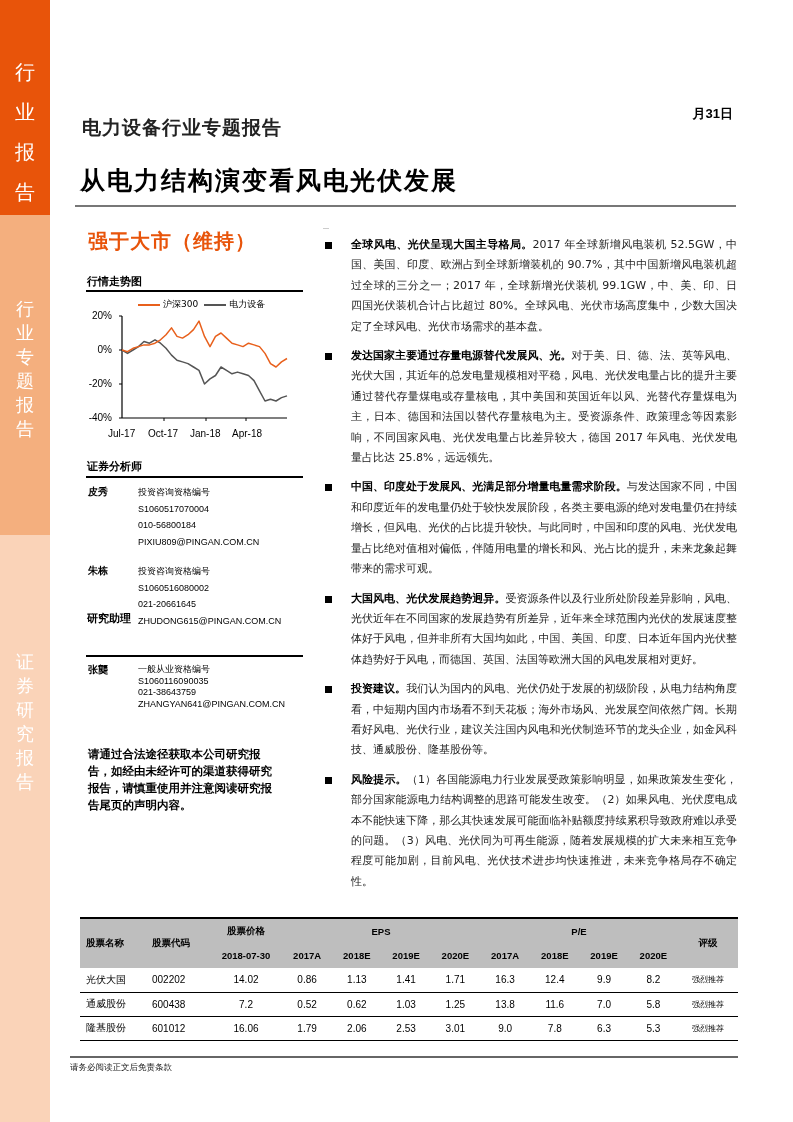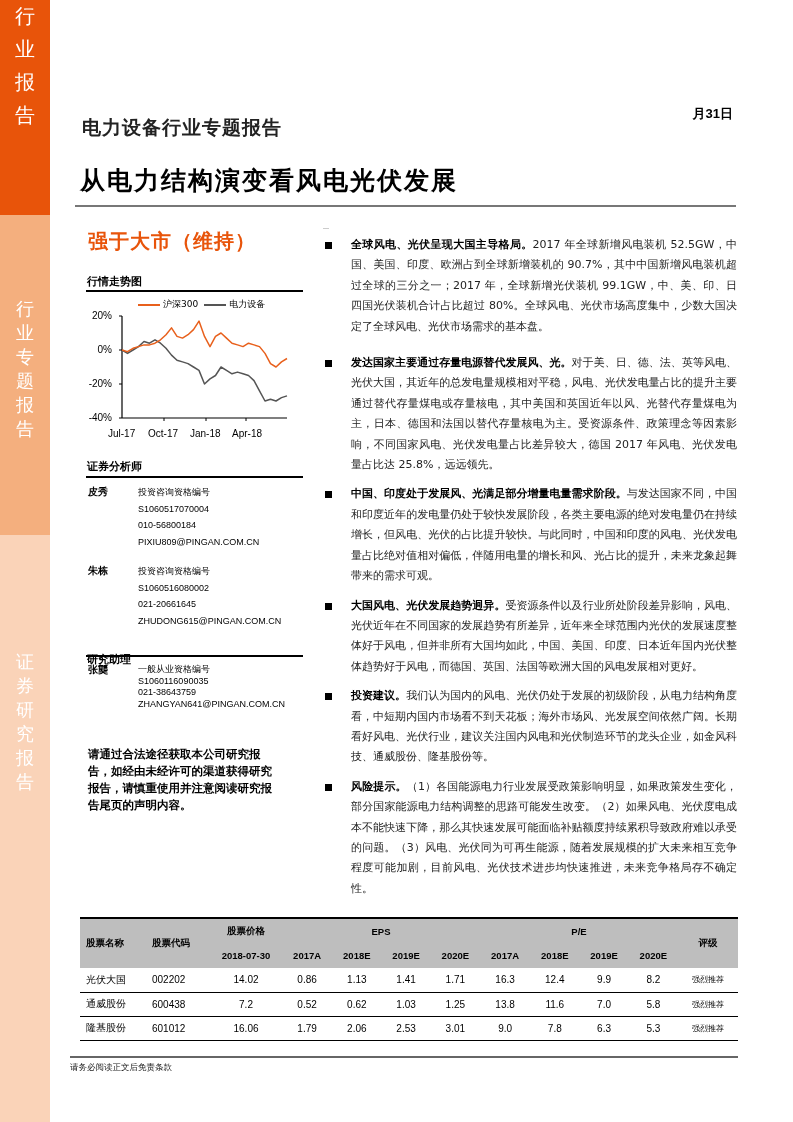--- a/index.html
+++ b/index.html
@@ -1,21 +1,21 @@
 <!DOCTYPE html>
 <html><head>
 <meta charset="utf-8">
 <style>
   * { margin:0; padding:0; box-sizing:border-box; }
   html, body { width:793px; height:1122px; background:#fff; overflow:hidden; }
   body { position:relative; font-family:"DejaVu Sans", "Liberation Sans", sans-serif; color:#000; }
 
   .sidebar { position:absolute; left:0; top:0; width:50px; height:1122px; }
   .sb-block { position:absolute; left:0; width:50px; display:flex; flex-direction:column; align-items:center; color:#fff; }
-  .sb1 { top:0; height:215px; background:#E8540A; font-size:20px; line-height:33px; }
+  .sb1 { top:0; height:215px; background:#E8540A; padding-top:52px; font-size:20px; line-height:40px; }
   .sb2 { top:215px; height:320px; background:#F4AF7E; padding-top:82px; font-size:18px; line-height:24px; }
   .sb3 { top:535px; height:587px; background:#FAD3B8; padding-top:115px; font-size:18px; line-height:24px; }
   .sb-block span { display:block; text-align:center; width:24px; word-break:break-all; }
 
   .date { position:absolute; right:60px; top:105px; font-size:13px; font-weight:bold; font-family:"Liberation Sans", sans-serif;text-align:center; }
   .subtitle { position:absolute; left:82px; top:115px; font-size:19px; font-weight:bold; color:#222; letter-spacing:1px; }
   .title { position:absolute; left:80px; top:164px; font-size:25px; font-weight:bold; letter-spacing:2px; color:#000; }
   .title-rule { position:absolute; left:75px; right:57px; top:205px; height:2px; background:#777; }
 
   .rating { position:absolute; left:88px; top:228px; font-size:20px; font-weight:bold; color:#E8540A; letter-spacing:1px; }
@@ -130,37 +130,37 @@
 <div class="analyst" style="top:563px;">
   <div class="name">朱栋</div>
   <div class="info">
     <div>投资咨询资格编号</div>
     <div>S1060516080002</div>
     <div>021-20661645</div>
     <div>ZHUDONG615@PINGAN.COM.CN</div>
   </div>
 </div>
 
-<div class="sec-head" style="top:652px;">研究助理</div>
+<div class="sec-head" style="top:611px;">研究助理</div>
 <div class="sec-rule" style="top:655px;"></div>
 
 <div class="analyst tight" style="top:664px;">
   <div class="name">张龑</div>
   <div class="info">
     <div>一般从业资格编号</div>
     <div>S1060116090035</div>
     <div>021-38643759</div>
     <div>ZHANGYAN641@PINGAN.COM.CN</div>
   </div>
 </div>
 
 <div class="warn">请通过合法途径获取本公司研究报告，如经由未经许可的渠道获得研究报告，请慎重使用并注意阅读研究报告尾页的声明内容。</div>
 
 <div class="bullets">
-  <div class="bullet" style="margin-bottom:16px;">
+  <div class="bullet" style="margin-bottom:9px;">
     <span class="mk"></span>
     <b>全球风电、光伏呈现大国主导格局。</b><span>2017 年全球新增风电装机 52.5GW，中国、美国、印度、欧洲占到全球新增装机的 90.7%，其中中国新增风电装机超过全球的三分之一；2017 年，全球新增光伏装机 99.1GW，中、美、印、日四国光伏装机合计占比超过 80%。全球风电、光伏市场高度集中，少数大国决定了全球风电、光伏市场需求的基本盘。</span>
   </div>
   <div class="bullet" style="margin-bottom:9px;">
     <span class="mk"></span>
     <b>发达国家主要通过存量电源替代发展风、光。</b><span>对于美、日、德、法、英等风电、光伏大国，其近年的总发电量规模相对平稳，风电、光伏发电量占比的提升主要通过替代存量煤电或存量核电，其中美国和英国近年以风、光替代存量煤电为主，日本、德国和法国以替代存量核电为主。受资源条件、政策理念等因素影响，不同国家风电、光伏发电量占比差异较大，德国 2017 年风电、光伏发电量占比达 25.8%，远远领先。</span>
   </div>
   <div class="bullet" style="margin-bottom:9px;">
     <span class="mk"></span>
     <b>中国、印度处于发展风、光满足部分增量电量需求阶段。</b><span>与发达国家不同，中国和印度近年的发电量仍处于较快发展阶段，各类主要电源的绝对发电量仍在持续增长，但风电、光伏的占比提升较快。与此同时，中国和印度的风电、光伏发电量占比绝对值相对偏低，伴随用电量的增长和风、光占比的提升，未来龙象起舞带来的需求可观。</span>

